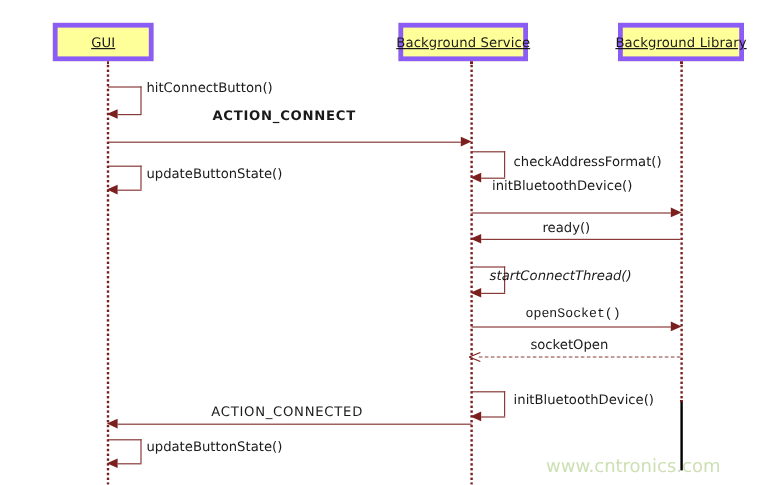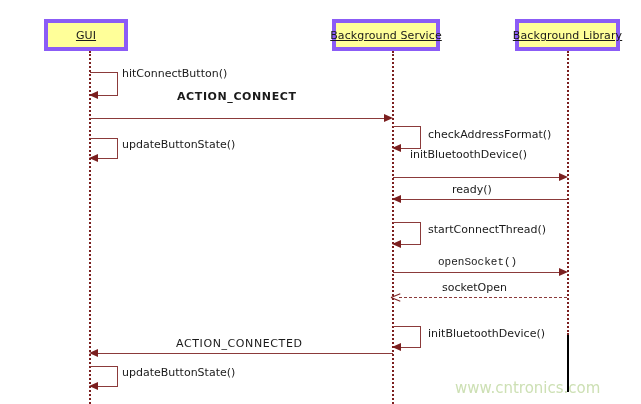--- a/index.html
+++ b/index.html
@@ -177,21 +177,21 @@
     <div class="msg-line" style="left:401px; top:199px; width:166px;"></div>
     <div class="arrow-left" style="left:392px; top:194.5px;"></div>
     <span class="msg-label" style="left:452px; top:183px;">ready()</span>
   </div>
 
   <div>
     <div class="msg-line" style="left:393px; top:222px; width:28px;"></div>
     <div class="selfcall" style="left:393px; top:222px; width:28px; height:22px; border-top:none; border-bottom:none;"></div>
     <div class="msg-line" style="left:401px; top:244px; width:20px;"></div>
     <div class="arrow-left" style="left:392px; top:239.5px;"></div>
-    <span class="msg-label" style="left:428px; top:223px;">startConnectThread()</span>
+    <span class="msg-label" style="left:408px; top:223px;font-style:italic;">startConnectThread()</span>
   </div>
 
   <div>
     <div class="msg-line" style="left:393px; top:272px; width:166px;"></div>
     <div class="arrow-right" style="left:559px; top:267.5px;"></div>
     <span class="msg-label" style="left:438px; top:256px;font-family:Liberation Mono, monospace;">openSocket()</span>
   </div>
 
   <div>
     <div class="msg-line dashed" style="left:399px; top:297px; width:168px;"></div>

